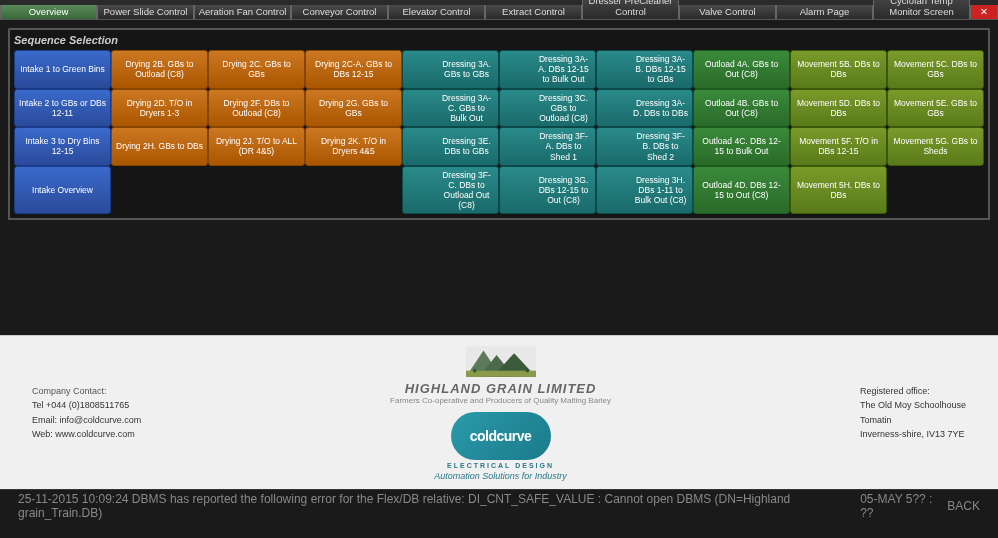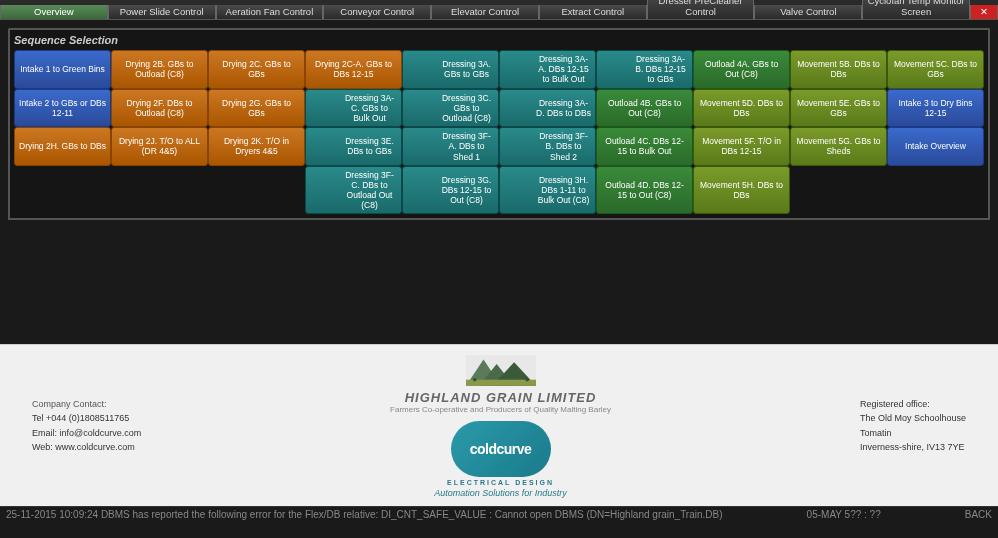--- a/index.html
+++ b/index.html
@@ -140,21 +140,21 @@
 
     
     .coldcurve-logo {
       display: flex;
       flex-direction: column;
       align-items: center;
       gap: 2px;
     }
     .coldcurve-circle {
       width: 100px;
-      height: 56px;
+      height: 48px;
       background: linear-gradient(135deg, #2a9aaa, #1a7a8a);
       border-radius: 50px;
       display: flex;
       align-items: center;
       justify-content: center;
       color: white;
       font-size: 14px;
       font-weight: bold;
       letter-spacing: -0.5px;
     }
@@ -174,22 +174,22 @@
       font-size: 9px;
       color: #333;
       line-height: 1.6;
       text-align: left;
     }
 
     
     #status-bar {
       background: #1a1a1a;
       color: #888;
-      font-size: 10px;
-      padding: 2px 6px;
+      font-size: 12px;
+      padding: 2px 18px;
       display: flex;
       justify-content: space-between;
       align-items: center;
       border-top: 1px solid #333;
     }
 
     
     .landscape-icon svg {
       width: 70px;
       height: 35px;
@@ -200,20 +200,21 @@
 
 <div id="top-nav">
   <div class="nav-btn active">Overview</div>
   <div class="nav-btn">Power Slide Control</div>
   <div class="nav-btn">Aeration Fan Control</div>
   <div class="nav-btn">Conveyor Control</div>
   <div class="nav-btn">Elevator Control</div>
   <div class="nav-btn">Extract Control</div>
   <div class="nav-btn">Dresser PreCleaner Control</div>
   <div class="nav-btn">Valve Control</div>
+  <div class="nav-btn">Alarm Page</div>
   <div class="nav-btn">Cyclofan Temp Monitor Screen</div>
   <div class="nav-btn nav-btn-red">✕</div>
 </div>
 
 <div id="main-area">
 
   <div style="position: relative; flex: 1; overflow: hidden; border-radius: 29px;">
 
     <div id="scenic-area">
 
@@ -271,20 +272,21 @@
         <div class="seq-btn btn-orange">Drying 2C. GBs to GBs</div>
         <div class="seq-btn btn-orange">Drying 2C-A. GBs to DBs 12-15</div>
         <div class="seq-btn btn-teal">Dressing 3A. GBs to GBs</div>
         <div class="seq-btn btn-teal">Dressing 3A-A. DBs 12-15 to Bulk Out</div>
         <div class="seq-btn btn-teal">Dressing 3A-B. DBs 12-15 to GBs</div>
         <div class="seq-btn btn-green">Outload 4A. GBs to Out (C8)</div>
         <div class="seq-btn btn-yellow-green">Movement 5B. DBs to DBs</div>
         <div class="seq-btn btn-yellow-green">Movement 5C. DBs to GBs</div>
 
         <div class="seq-btn btn-blue">Intake 2 to GBs or DBs 12-11</div>
+        <div class="seq-btn btn-orange">Drying 2D. T/O in Dryers 1-3</div>
         <div class="seq-btn btn-orange">Drying 2F. DBs to Outload (C8)</div>
         <div class="seq-btn btn-orange">Drying 2G. GBs to GBs</div>
         <div class="seq-btn btn-teal">Dressing 3A-C. GBs to Bulk Out</div>
         <div class="seq-btn btn-teal">Dressing 3C. GBs to Outload (C8)</div>
         <div class="seq-btn btn-teal">Dressing 3A-D. DBs to DBs</div>
         <div class="seq-btn btn-green">Outload 4B. GBs to Out (C8)</div>
         <div class="seq-btn btn-yellow-green">Movement 5D. DBs to DBs</div>
         <div class="seq-btn btn-yellow-green">Movement 5E. GBs to GBs</div>
 
         <div class="seq-btn btn-blue">Intake 3 to Dry Bins 12-15</div>

